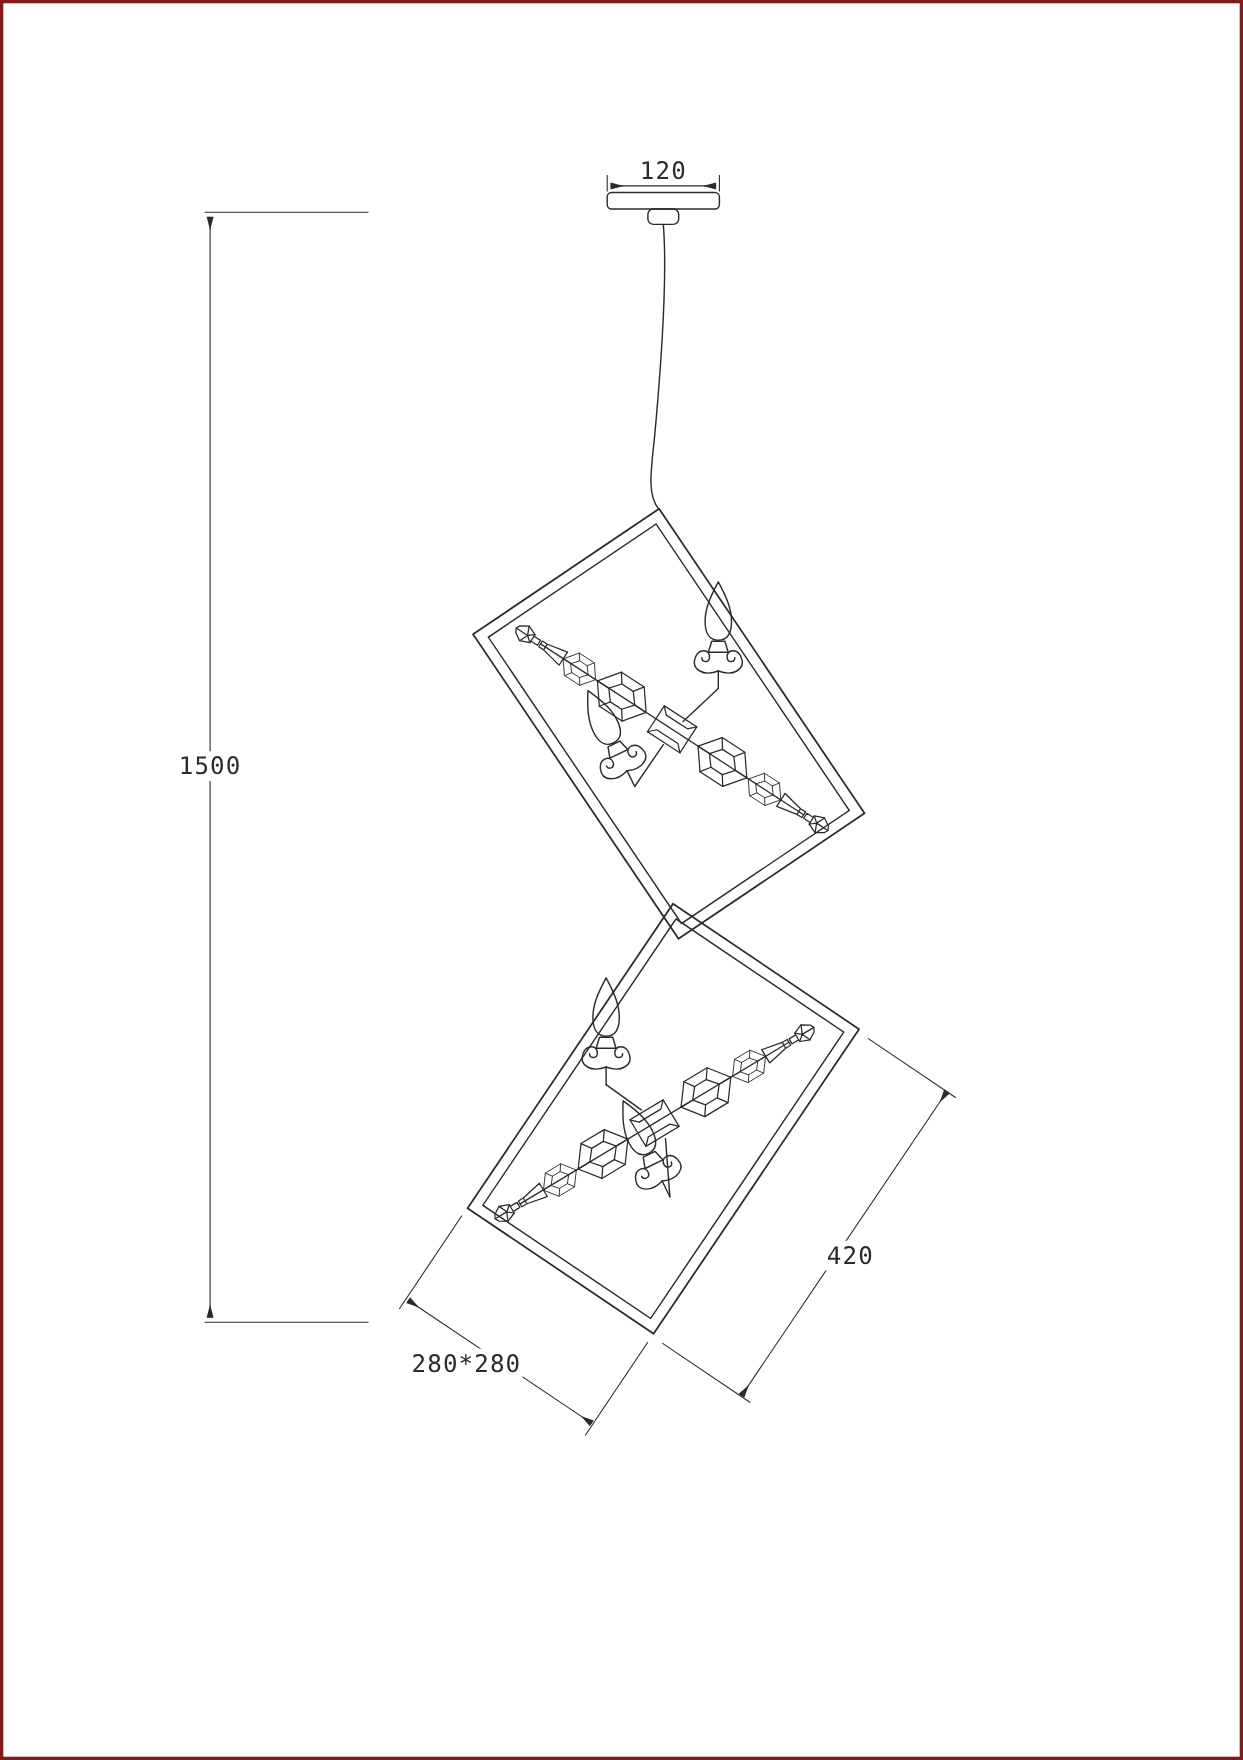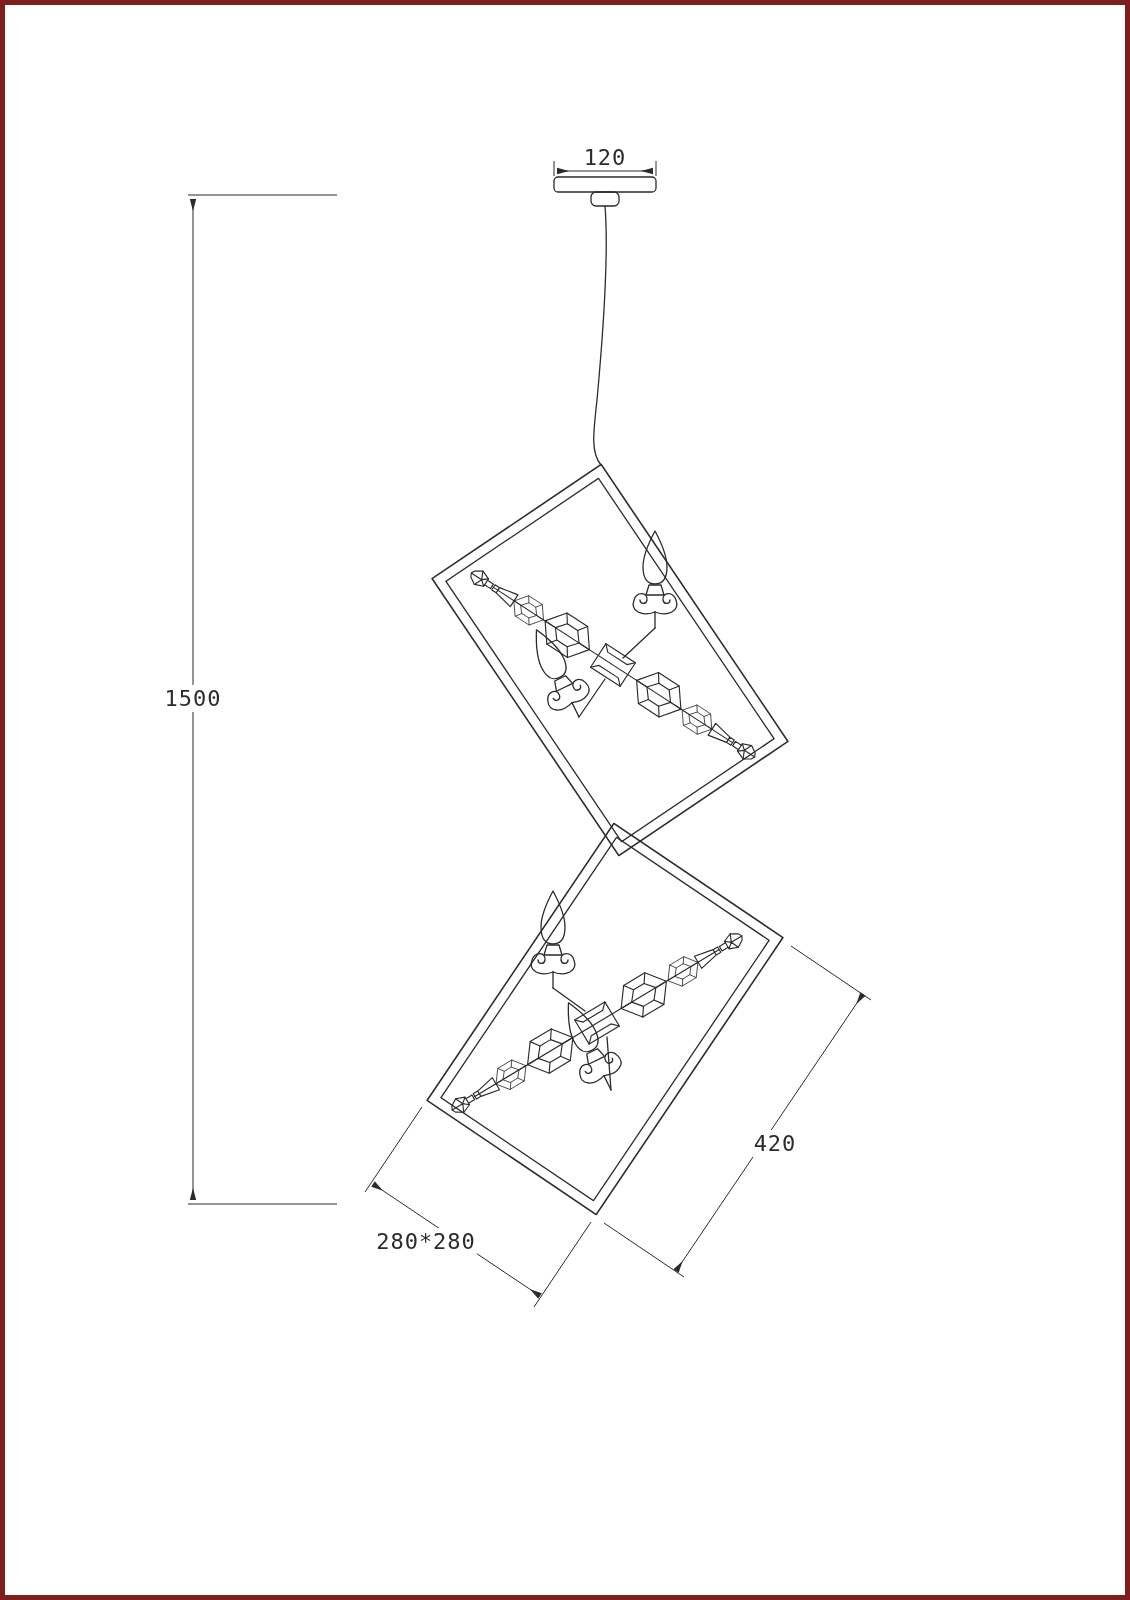--- a/index.html
+++ b/index.html
@@ -6,21 +6,21 @@
     margin: 0;
     padding: 0;
     background: #ffffff;
   }
   #canvas {
     position: relative;
     width: 1130px;
     height: 1600px;
     background: var(--bg, #ffffff);
     overflow: hidden;
-    border: 5px solid #7f1d1d;
+    border: 3px solid #7f1d1d;
     box-sizing: border-box;
   }
   svg { display: block; }
   .ln {
     stroke: var(--line, #2b2b2b);
     fill: none;
     stroke-width: 1.3;
     stroke-linecap: round;
     stroke-linejoin: round;
   }

